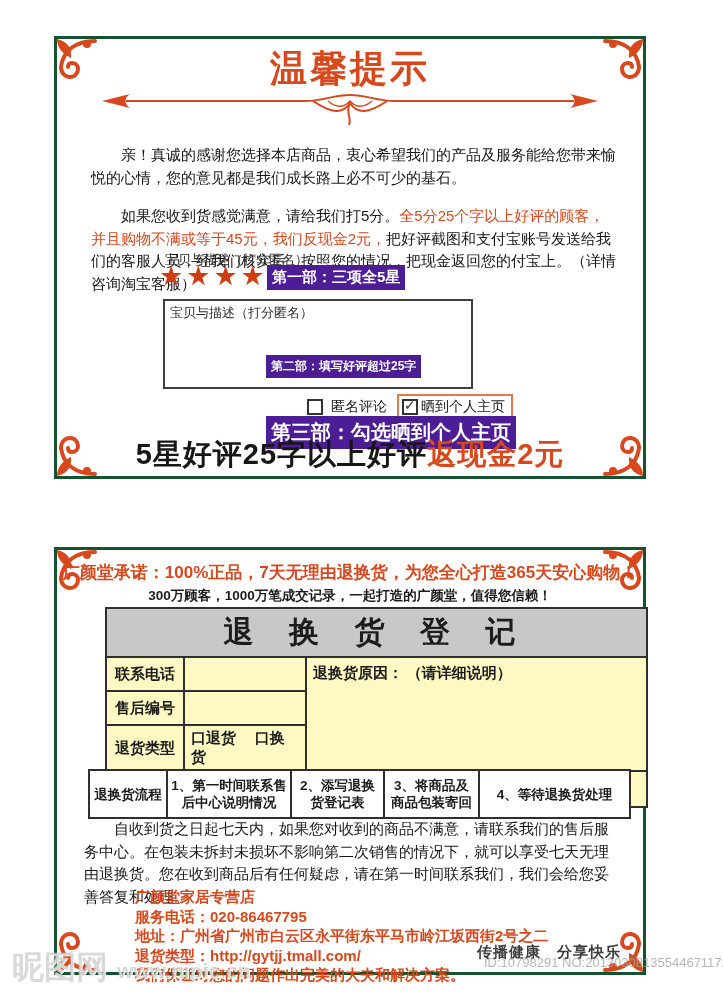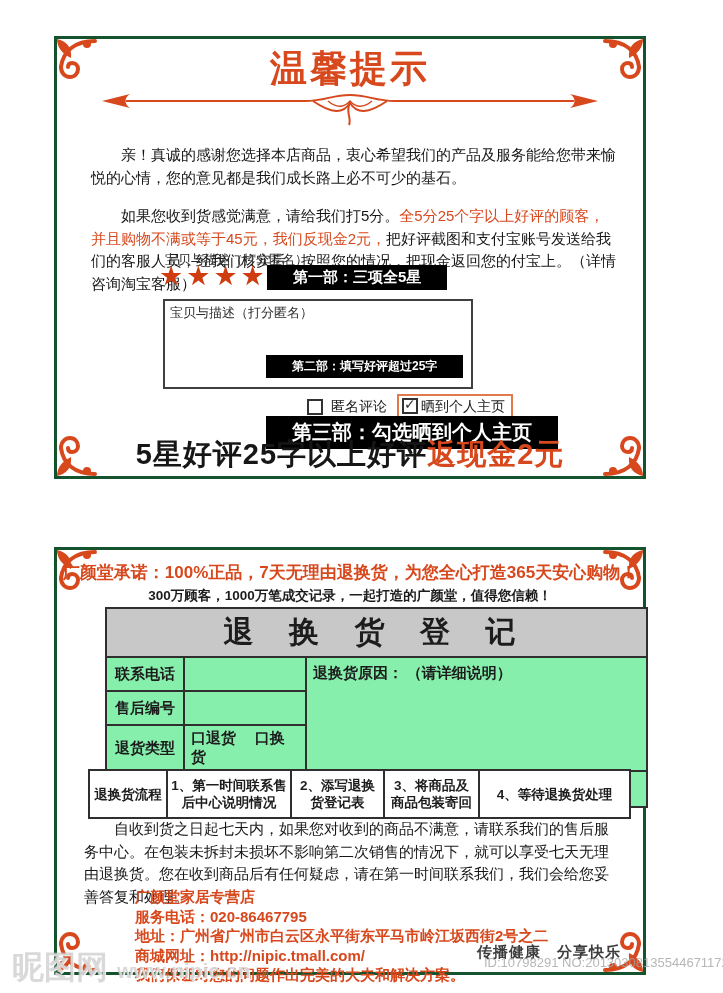--- a/index.html
+++ b/index.html
@@ -15,38 +15,38 @@
   .bl{bottom:-4px;left:-4px;transform:scaleY(-1);}
   .br{bottom:-4px;right:-4px;transform:scale(-1,-1);}
   
   .title{margin-top:5px;text-align:center;font-size:37px;font-weight:bold;color:#d7481d;letter-spacing:3px;}
   .divider{display:block;margin:-2px auto 0;}
   .body-text{margin:10px 24px 0 34px;font-size:15px;line-height:22.5px;color:#161616;}
   .body-text p{margin:16px 0 5px 0;text-indent:2em;}
   .red{color:#d7481d;}
   .rate-label{position:absolute;left:108px;top:212px;font-size:13px;color:#2b2b2b;}
   .stars{position:absolute;left:102px;top:224px;font-size:27px;letter-spacing:3px;color:#cf3c10;line-height:1;}
-  .badge{position:absolute;background:#000000;color:#fff;font-weight:bold;padding:3px 26px;white-space:nowrap;}
+  .badge{position:absolute;background:#4c1d95;color:#fff;font-weight:bold;padding:3px 5px;white-space:nowrap;}
   .badge1{left:210px;top:226px;font-size:15px;}
   .review-box{position:absolute;left:106px;top:260px;width:306px;height:86px;border:2px solid #3f3f3f;background:#fff;}
   .review-box .inner-label{font-size:13px;color:#2b2b2b;padding:3px 5px;}
   .badge2{left:209px;top:316px;font-size:12px;}
   .check-row{position:absolute;left:250px;top:355px;display:flex;align-items:center;font-size:14px;color:#222;}
   .cbox{display:inline-block;width:12px;height:12px;border:2px solid #333;margin-right:8px;background:#fff;}
   .cbox.checked{position:relative;}
   .cbox.checked:after{content:"✓";position:absolute;left:0px;top:-4px;font-size:14px;color:#333;}
-  .hl-wrap{display:flex;border:2px solid #e07a4a;padding:2px 6px 2px 3px;margin-left:10px;}
+  .hl-wrap{display:flex;align-items:center;border:2px solid #e07a4a;padding:2px 6px 2px 3px;margin-left:10px;}
   .hl-wrap .cbox{margin-right:3px;}
   .badge3{left:209px;top:377px;font-size:20px;}
   .footline{position:absolute;left:0;right:0;top:396px;text-align:center;font-size:29px;font-weight:bold;color:#161616;letter-spacing:1px;white-space:nowrap;}
   
   .promise{margin-top:11px;text-align:center;font-size:17px;font-weight:bold;color:#d7481d;white-space:nowrap;}
   .subline{margin-top:3px;text-align:center;font-size:13.5px;font-weight:bold;color:#1c1c1c;}
   .form-table{position:absolute;left:48px;top:57px;width:543px;border-collapse:collapse;table-layout:fixed;font-family:Liberation Serif, serif;}
-  .form-table td{border:2px solid #2f2f2f;font-size:15px;font-weight:bold;color:#1c1c1c;padding:3px 6px;background:#86efac;}
+  .form-table td{border:2px solid #2f2f2f;font-size:15px;font-weight:bold;color:#1c1c1c;padding:3px 6px;background:#fef9c3;}
   .form-header{background:#c8c8c8 !important;text-align:center;font-size:30px !important;letter-spacing:14px;height:40px;}
   .lbl-cell{text-align:center;height:26px;}
   .val-cell{height:26px;}
   .reason-cell{vertical-align:top;padding-top:6px !important;}
   .notice-cell{text-align:center;color:#d7481d !important;font-size:15px !important;height:28px;}
   .proc-table{position:absolute;left:31px;top:219px;width:543px;border-collapse:collapse;table-layout:fixed;}
   .proc-table td{border:2px solid #2f2f2f;font-size:13.5px;font-weight:bold;color:#1c1c1c;text-align:center;padding:4px 3px;background:#fff;height:38px;line-height:17px;}
   .policy{position:absolute;left:27px;top:268px;width:532px;font-size:15px;line-height:22.5px;color:#161616;}
   .policy p{margin:0;text-indent:2em;}
   .contact{position:absolute;left:78px;top:337px;font-size:15px;font-weight:bold;color:#d7481d;line-height:19.5px;}
@@ -243,21 +243,21 @@
     </table>
 
     <div class="policy">
       <p>自收到货之日起七天内，如果您对收到的商品不满意，请联系我们的售后服务中心。在包装未拆封未损坏不影响第二次销售的情况下，就可以享受七天无理由退换货。您在收到商品后有任何疑虑，请在第一时间联系我们，我们会给您妥善答复和处理。</p>
     </div>
 
     <div class="contact">
       <div>广颜堂家居专营店</div>
       <div>服务电话：020-86467795</div>
       <div>地址：广州省广州市白云区永平街东平马市岭江坂西街2号之二</div>
-      <div>商城网址：http://nipic.tmall.com/</div>
+      <div>退货类型：http://gytjj.tmall.com/</div>
       <div>我们保证对您的问题作出完美的大夫和解决方案。</div>
     </div>
 
     <div class="slogan">传播健康　分享快乐</div>
   </div>
 
   <div class="wm-logo"><span>昵图网</span> <span class="site">www.nipic.cn</span></div>
   <div class="wm-id">ID:10798291 NO:20130308135544671172</div>
 
 </div>

